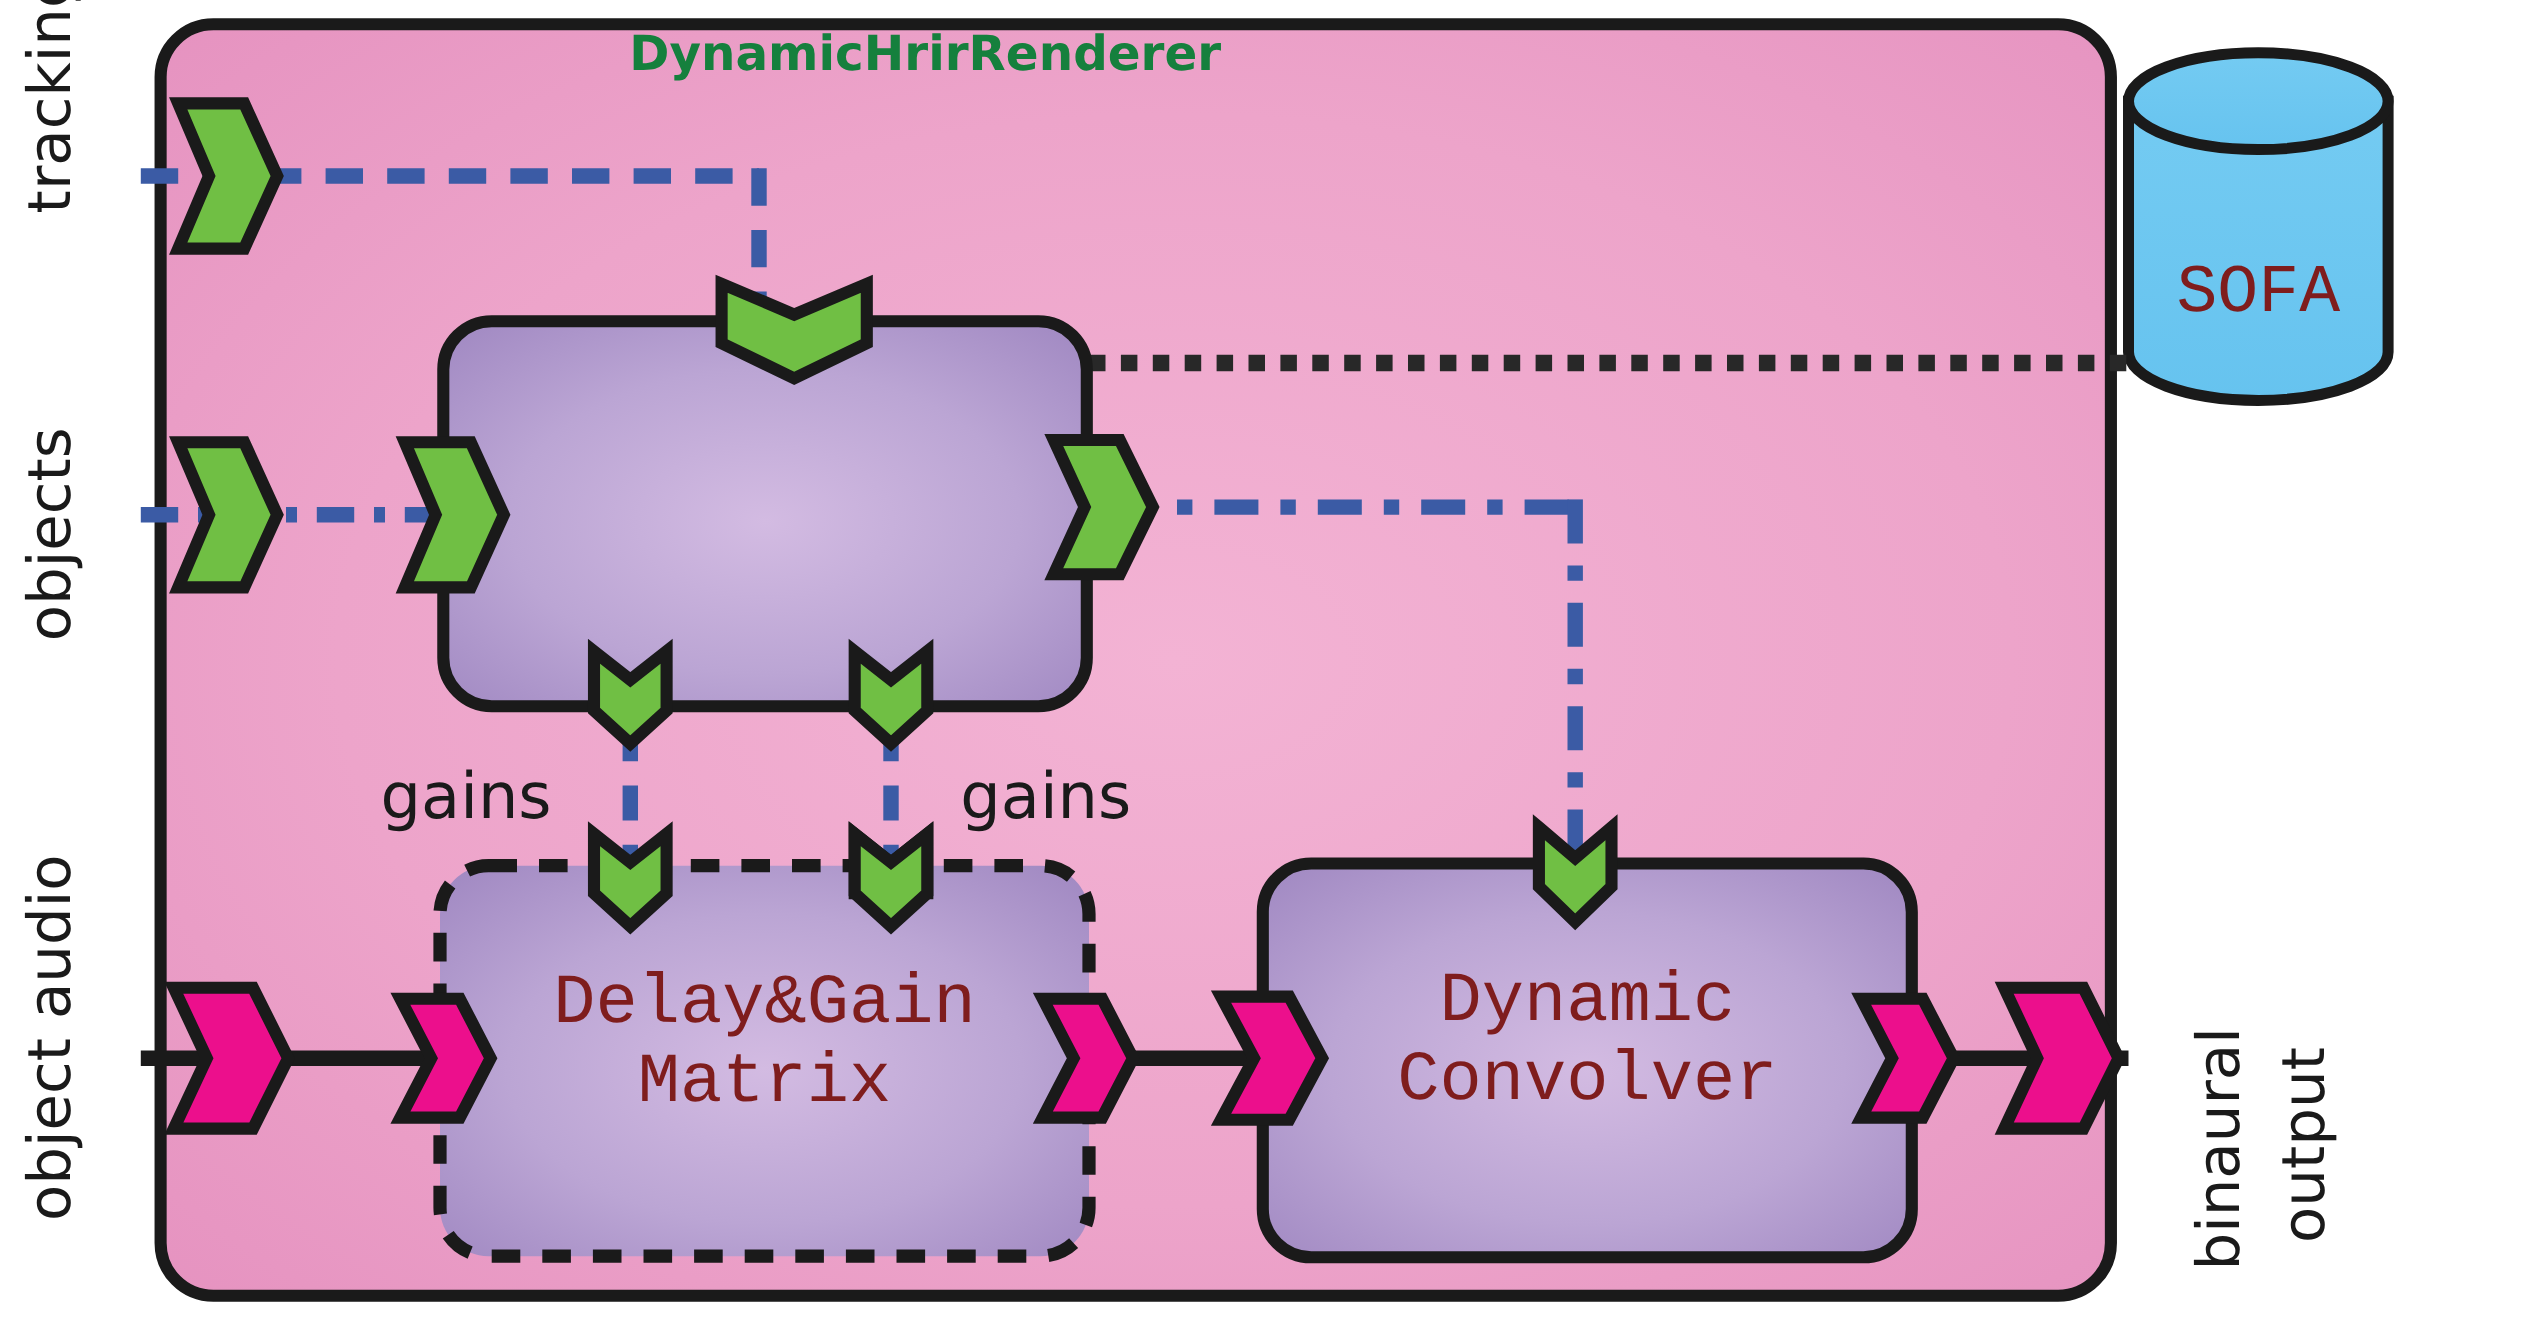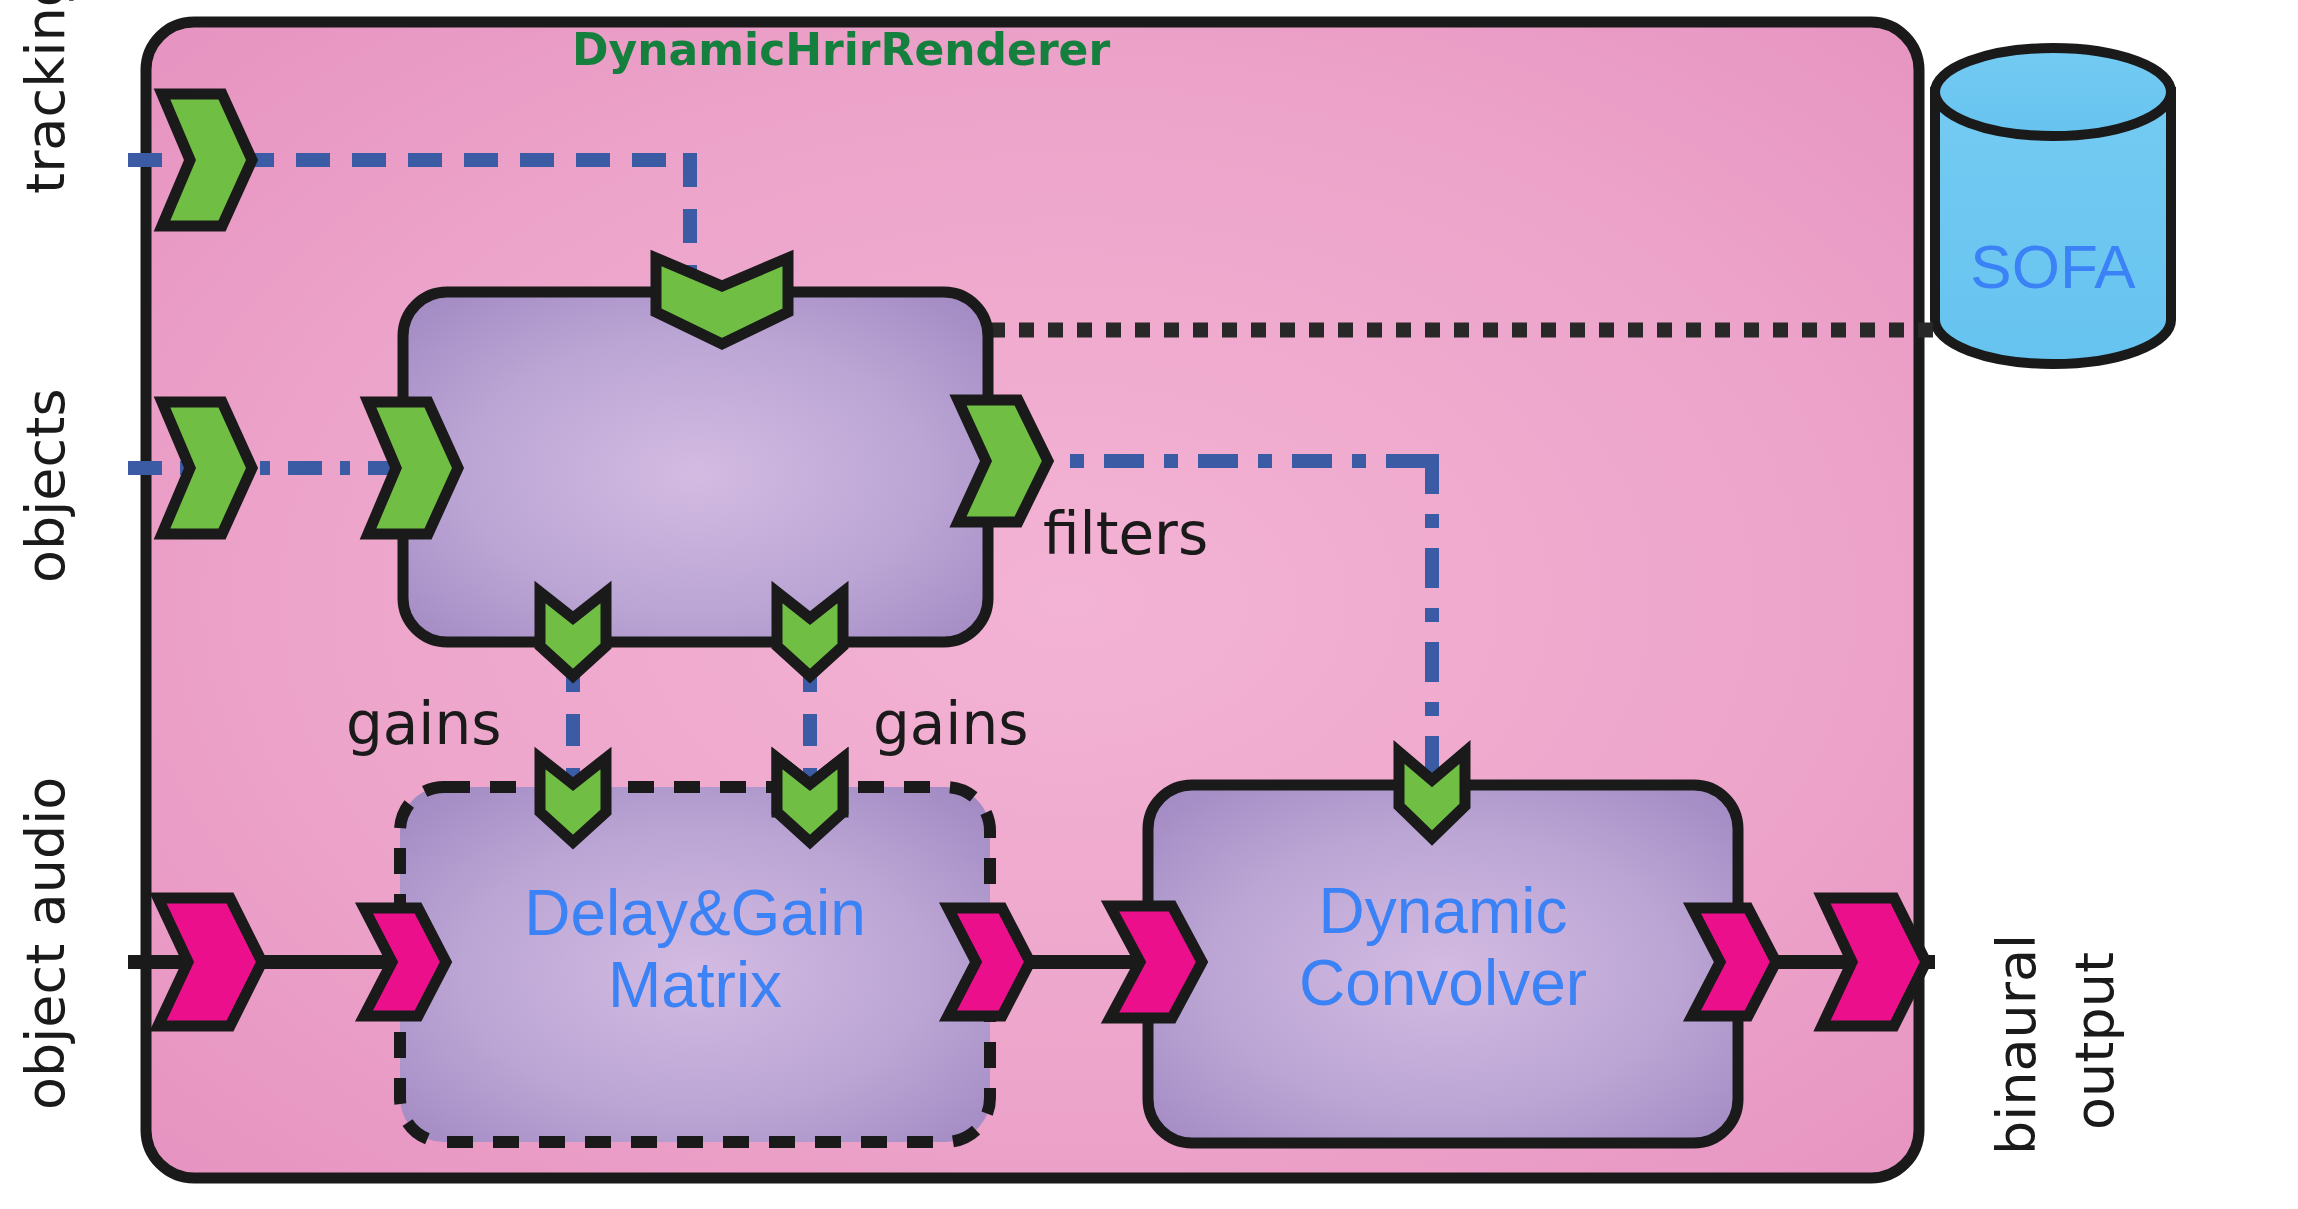--- a/index.html
+++ b/index.html
@@ -36,22 +36,22 @@
   }
   .hlabel {
     position: absolute;
     font-family: "DejaVu Sans", sans-serif;
     color: #1a1a1a;
     white-space: nowrap;
   }
   .boxtitle {
     position: absolute;
     text-align: center;
-    font-family: Liberation Sans, sans-serif;
-    color: #3b82f6;
+    font-family: Liberation Mono, monospace;
+    color: #7f1d1d;
     line-height: 1.12;
     white-space: pre-line;
     pointer-events: none;
   }
   .outertitle {
     position: absolute;
     font-family: "DejaVu Sans", sans-serif;
     font-weight: bold;
     font-size: 44px;
     color: #15803d;
@@ -209,17 +209,16 @@
   <div class="vlabel" style="left:1985px; top:1155px; transform: rotate(-90deg);">binaural</div>
   <div class="vlabel" style="left:2063px; top:1130px; transform: rotate(-90deg);">output</div>
 
   <div class="boxtitle" style="left:1935px; top:232px; width:236px; font-size:62px;">SOFA</div>
 
   <div class="boxtitle" style="left:400px; top:878px; width:590px; font-size:64px;">Delay&amp;Gain
 Matrix</div>
   <div class="boxtitle" style="left:1148px; top:876px; width:590px; font-size:64px;">Dynamic
 Convolver</div>
 
-  <div class="hlabel" style="left:1043px; top:500px; font-size:58px;">filters</div>
   <div class="hlabel" style="left:346px; top:690px; font-size:58px;">gains</div>
   <div class="hlabel" style="left:841px; top:690px; font-size:58px;margin-left:32px;">gains</div>
 
 </div>
 
 </body></html>

